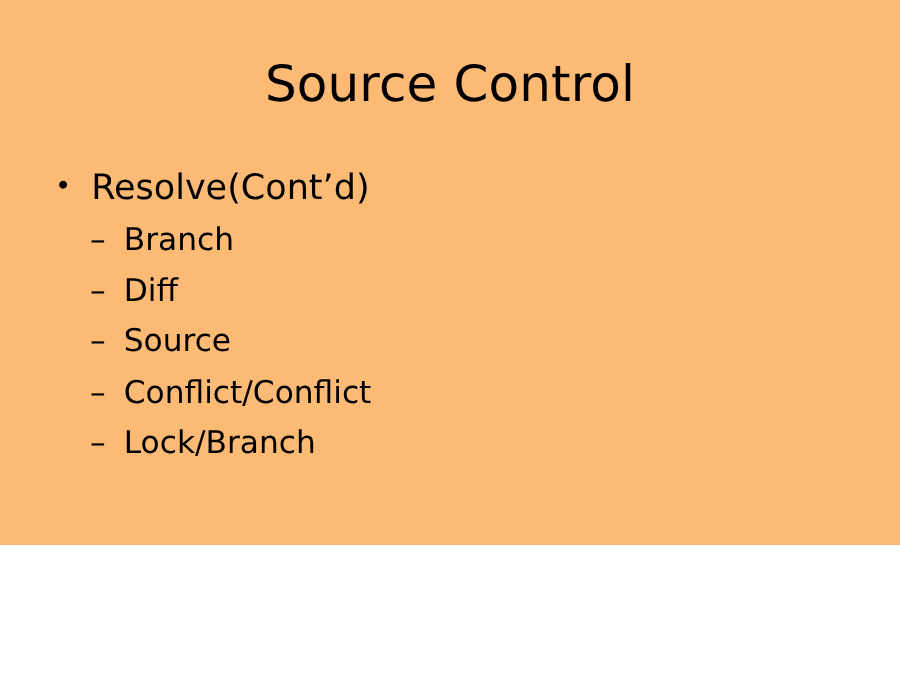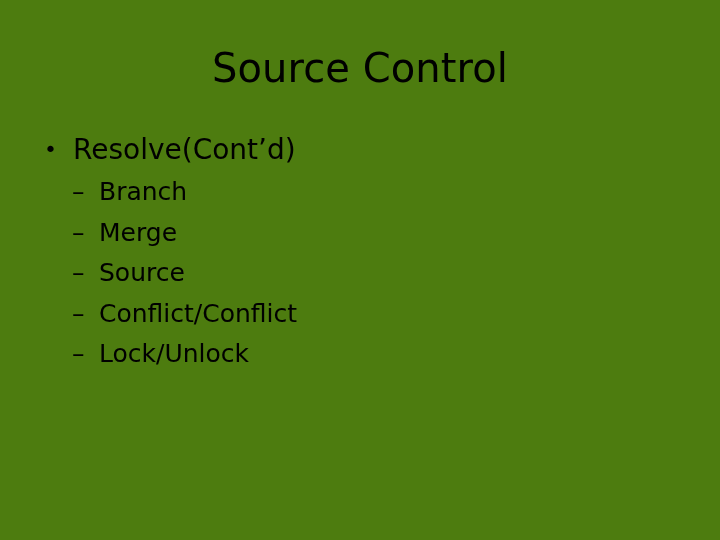--- a/index.html
+++ b/index.html
@@ -13,22 +13,22 @@
     height: 540px;
     overflow: hidden;
     font-family: "DejaVu Sans", "Liberation Sans", sans-serif;
     color: #000000;
     -webkit-font-smoothing: antialiased;
   }
 
   .slide {
     position: relative;
     width: 720px;
-    height: 540px;
-    background: #4d7c0f;
+    height: 436px;
+    background: #fdba74;
     box-sizing: border-box;
   }
 
   
   .slide-title {
     position: absolute;
     left: 0;
     top: 44px;
     width: 720px;
     text-align: center;
@@ -106,33 +106,33 @@
 
     <ul class="sub-list">
 
       <li class="bullet-l2">
         <span class="marker">–</span>
         <span>Branch</span>
       </li>
 
       <li class="bullet-l2">
         <span class="marker">–</span>
-        <span>Merge</span>
+        <span>Diff</span>
       </li>
 
       <li class="bullet-l2">
         <span class="marker">–</span>
         <span>Source</span>
       </li>
 
       <li class="bullet-l2">
         <span class="marker">–</span>
         <span>Conflict/Conflict</span>
       </li>
 
       <li class="bullet-l2">
         <span class="marker">–</span>
-        <span>Lock/Unlock</span>
+        <span>Lock/Branch</span>
       </li>
 
     </ul>
   </div>
 </div>
 
 </body></html>

